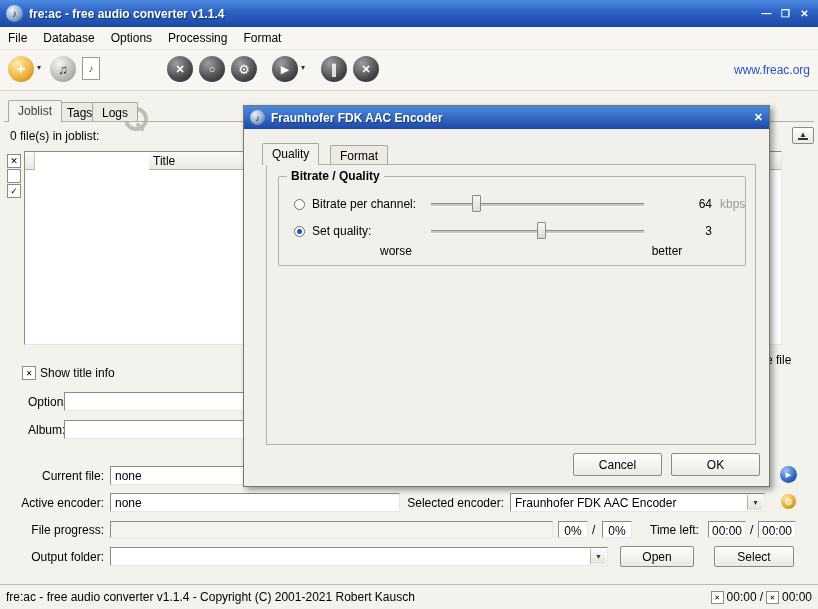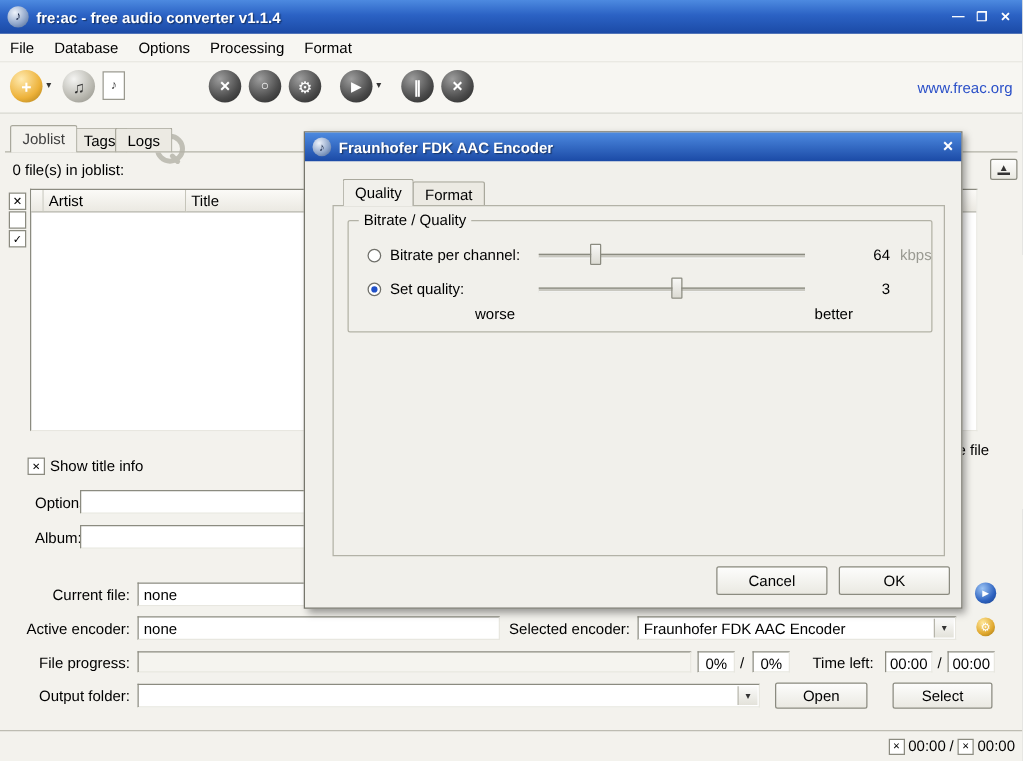--- a/index.html
+++ b/index.html
@@ -57,21 +57,21 @@
   .track{position:absolute;height:2px;background:#c9c8c0;border-top:1px solid #8b8b80;
     border-bottom:1px solid #fff;}
   .thumb{position:absolute;width:9px;height:17px;background:linear-gradient(#f8f8f6,#dcdbd3);
     border:1px solid #8b8b80;border-radius:1px;box-sizing:border-box;}
   
   .listbox{left:24px;top:151px;width:758px;height:194px;}
   .hcell{position:absolute;top:0;height:18px;box-sizing:border-box;padding:2px 0 0 4px;
     background:linear-gradient(#fbfaf7,#ebe9e2);border-right:1px solid #c6c5ba;
     border-bottom:1px solid #b3b2a7;overflow:hidden;}
   .grp{position:absolute;border:1px solid #b3b2a6;border-radius:2px;}
-  .grp-title{position:absolute;top:-8px;left:8px;background:#f1f0eb;padding:0 4px;}
+  .grp-title{position:absolute;top:-8px;left:8px;background:#f1f0eb;padding:0 4px;font-weight:bold;}
   .mut{color:#9a9a92;}
   .rlabel{position:absolute;width:100px;left:4px;text-align:right;}
   
   .dialog{position:absolute;left:243px;top:105px;width:527px;height:382px;background:#f1f0eb;
     border:1px solid #76766c;box-shadow:3px 3px 6px rgba(0,0,0,.38);z-index:20;box-sizing:border-box;}
   .dlg-title{position:absolute;left:0;top:0;right:0;height:23px;
     background:linear-gradient(180deg,#4d8ae0,#1b4aa6);color:#fff;display:flex;
     align-items:center;padding:0 6px;box-sizing:border-box;}
   .dlg-frame{position:absolute;left:22px;top:58px;width:490px;height:281px;
     border:1px solid #b3b2a7;box-sizing:border-box;}
@@ -160,21 +160,20 @@
   <span class="cb" style="left:7px;top:154px;">
       <span>✕</span>
     </span>
   <span class="cb" style="left:7px;top:169px;"></span>
   <span class="cb" style="left:7px;top:184px;">
       <span>✓</span>
     </span>
 
   <div class="abs sunken listbox">
     <div class="hcell" style="left:0;width:10px;"></div>
-    <div class="hcell" style="left:10px;width:114px;"><span>Artist</span></div>
     <div class="hcell" style="left:124px;width:150px;"><span>Title</span></div>
     <div class="hcell" style="left:274px;right:0;border-right:none;"></div>
   </div>
 
   <span class="abs btn" style="left:792px;top:127px;width:22px;height:17px;">
       <span class="eject-glyph">▲</span>
     </span>
 
   <span class="cb" style="left:22px;top:366px;font-size:8px;">
       <span>✕</span>
@@ -224,20 +223,21 @@
     <span class="combo-arrow">▾</span>
   </div>
   <div class="abs btn" style="left:620px;top:546px;width:74px;height:21px;">
       <span>Open</span>
     </div>
   <div class="abs btn" style="left:714px;top:546px;width:80px;height:21px;">
       <span>Select</span>
     </div>
 
   <div class="abs statusbar">
+    <span>fre:ac - free audio converter v1.1.4 - Copyright (C) 2001-2021 Robert Kausch</span>
     <span class="stat-right">
       <span class="mini-box">
           <span>✕</span>
         </span>
       <span>00:00</span>
       <span>/</span>
       <span class="mini-box">
           <span>✕</span>
         </span>
       <span>00:00</span>
@@ -246,21 +246,21 @@
 
   <div class="dialog">
     <div class="dlg-title">
       <span class="logo" style="width:15px;height:15px;font-size:9px;">
           <span>♪</span>
         </span>
       <span class="title-text" style="font-size:12px;">Fraunhofer FDK AAC Encoder</span>
       <span style="margin-left:auto;font-weight:bold;font-size:11px;">✕</span>
     </div>
 
-    <span class="dtab sel" style="left:30px;">Quality</span>
+    <span class="dtab sel" style="left:18px;">Quality</span>
     <span class="dtab" style="left:86px;">Format</span>
     <div class="dlg-frame"></div>
 
     <div class="grp" style="left:34px;top:70px;width:466px;height:88px;">
       <span class="grp-title">Bitrate / Quality</span>
     </div>
 
     <span class="radio" style="left:50px;top:93px;"></span>
     <span class="abs" style="left:68px;top:91px;">Bitrate per channel:</span>
     <span class="track" style="left:187px;top:97px;width:213px;"></span>

